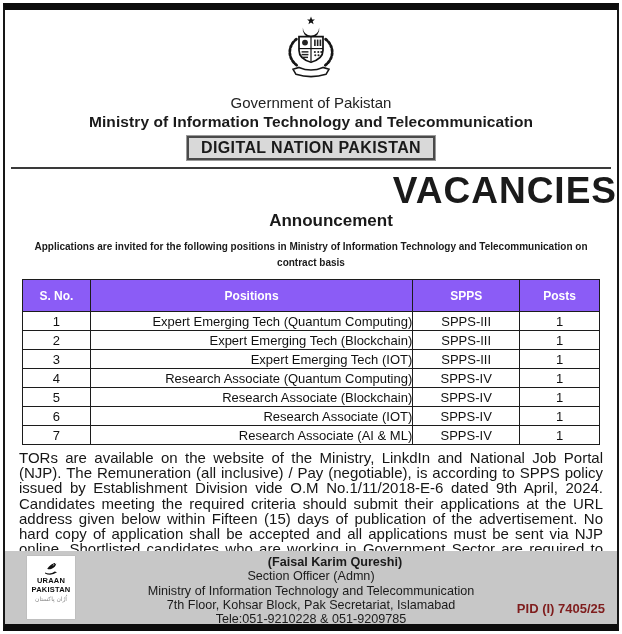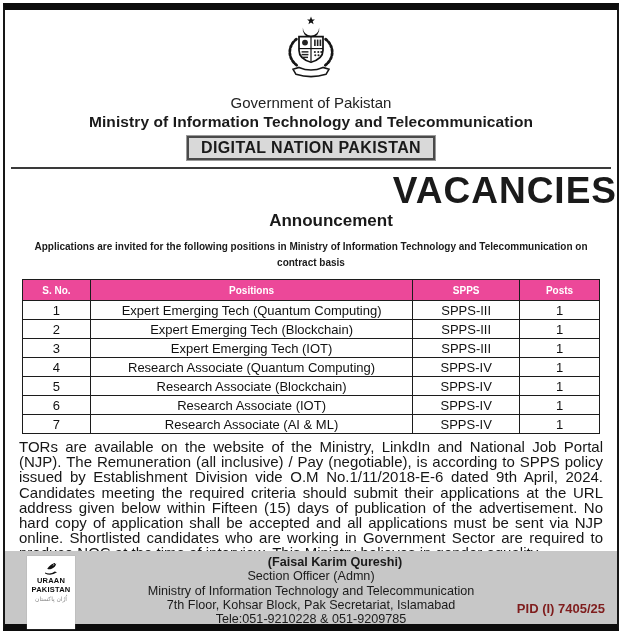--- a/index.html
+++ b/index.html
@@ -39,25 +39,25 @@
   .vacancies { text-align:right; font-size:37px; font-weight:bold; letter-spacing:1px; margin-top:2px; line-height:40px; }
   .announcement { text-align:center; font-size:17px; font-weight:bold; margin-top:0px;padding-left:40px; }
   .intro { text-align:center; font-size:10px; font-weight:bold; max-width:566px; margin:8px auto 0 auto; line-height:16px; }
   table.positions {
     width:578px; margin:8px auto 0 auto;
     border-collapse:collapse;
     font-size:13px;
   }
   table.positions th, table.positions td { border:1.6px solid #1c1c1c; }
   table.positions th {
-    background:#ec4899; color:#fff;
-    font-weight:bold; height:21px; font-size:10px;
+    background:#8b5cf6; color:#fff;
+    font-weight:bold; height:32px; font-size:12px;
   }
   table.positions td { height:19px; text-align:center; color:#111; }
-  table.positions td.pos { text-align:center; }
+  table.positions td.pos { text-align:right; }
   .col-sno { width:68px; }
   .col-pos { width:323px; }
   .col-spps { width:107px; }
   .col-posts { width:80px; }
   .body-par {
     width:584px; margin:5px auto 0 auto;
     font-size:15px; line-height:15.2px;
     text-align:justify; color:#161616;
   }
   .links-row {
@@ -65,21 +65,21 @@
     margin-top:5px;
     font-size:13.5px; font-weight:bold;
   }
   .links-row a { color:#111; text-decoration:underline; }
   .footer {
     position:absolute; left:0; right:0; bottom:0;
     height:73px; background:#c7c7c7;
   }
   .uraan-logo {
     position:absolute; left:22px; top:5px;
-    width:48px; height:73px; background:#fff;
+    width:48px; height:63px; background:#fff;
     text-align:center; padding-top:3px;
     box-shadow:0 0 1px #999;
   }
   .uraan-logo svg { width:20px; height:18px; display:block; margin:0 auto; }
   .uraan-line { font-size:7.5px; font-weight:bold; line-height:8.5px; color:#0d0d0d; letter-spacing:0.2px; }
   .uraan-urdu { font-size:6px; color:#8a8a8a; margin-top:2px; line-height:6px; }
   .sig-block {
     position:absolute; left:0; right:0; top:4px;
     text-align:center; font-size:12.6px; line-height:14.3px; color:#1b1b1b;
   }

